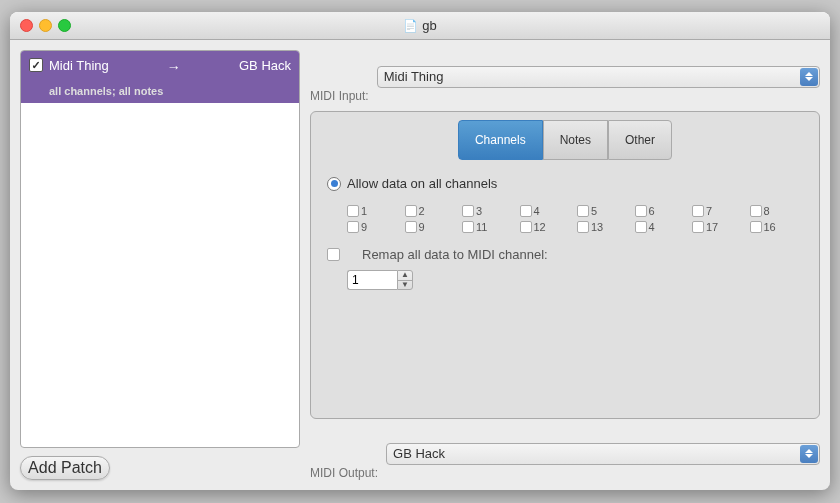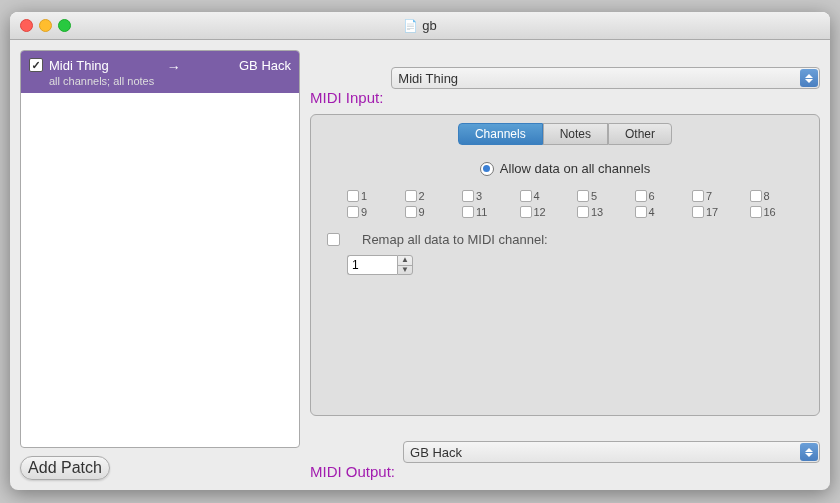--- a/index.html
+++ b/index.html
@@ -139,22 +139,23 @@
 
     .patch-name-right {
       color: white;
       font-size: 13px;
       font-weight: 500;
     }
 
     .patch-subtitle {
       color: #ddd;
       font-size: 11px;
-      margin-top: 2px;
+      margin-top: 12px;
       margin-left: 20px;
+      font-weight: bold;
     }
 
     .add-patch-btn {
       width: 90px;
       height: 24px;
       background: linear-gradient(to bottom, #f5f5f5, #ddd);
       border: 1px solid #aaa;
       border-radius: 12px;
       font-size: 16px;
       color: #333;
@@ -173,22 +174,22 @@
       gap: 8px;
     }
 
     .midi-input-row {
       display: flex;
       align-items: center;
       gap: 8px;
     }
 
     .midi-label {
-      color: #a21caf;
-      font-size: 15px;
+      color: #737373;
+      font-size: 12px;
       white-space: nowrap;
       margin-top: 39px;
     }
 
     .select-wrapper {
       flex: 1;
       position: relative;
     }
 
     .select-wrapper select {
@@ -247,21 +248,21 @@
     }
 
     .tab-bar {
       display: flex;
       justify-content: center;
       padding: 8px 0 0;
       gap: 0;
     }
 
     .tab {
-      padding: 3px 16px;
+      padding: 12px 16px;
       font-size: 12px;
       color: #333;
       cursor: pointer;
       background: linear-gradient(to bottom, #e8e8e8, #d0d0d0);
       border: 1px solid #aaa;
       position: relative;
     }
 
     .tab:first-child {
       border-radius: 4px 0 0 4px;
@@ -281,21 +282,21 @@
       flex: 1;
       padding: 16px;
       display: flex;
       flex-direction: column;
       gap: 14px;
     }
 
     
     .radio-group {
       display: flex;
-      flex-direction: column;
+      flex-direction: row;
       gap: 8px;
       align-items: center;
     }
 
     .radio-row {
       display: flex;
       align-items: center;
       gap: 6px;
     }
 

